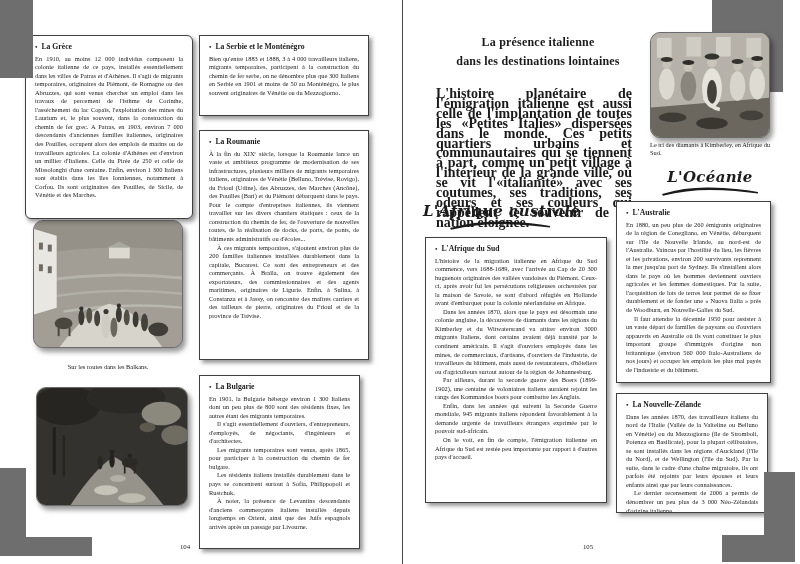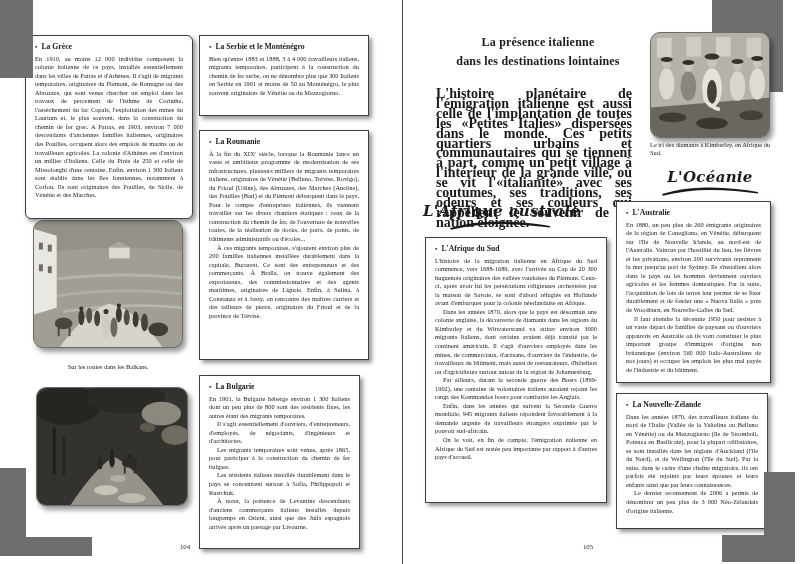--- a/index.html
+++ b/index.html
@@ -205,19 +205,19 @@
     <path d="M2,8 Q26,1 50,1.6 Q78,2.2 98,6 L98,7.6 Q76,4.4 50,4 Q26,4 3,9.8 Z" fill="#1b1b1b"></path>
   </svg>
 </div>
 
 <section class="box" style="left:616px;top:201px;width:155px;height:182px;">
   <h3><span class="blt">•</span><span>L'Australie</span></h3>
   <p>En 1880, un peu plus de 260 émigrants originaires de la région de Conegliano, en Vénétie, débarquent sur l'île de Nouvelle Irlande, au nord-est de l'Australie. Vaincus par l'hostilité du lieu, les fièvres et les privations, environ 200 survivants reprennent la mer jusqu'au port de Sydney. Ils s'installent alors dans le pays où les hommes deviennent ouvriers agricoles et les femmes domestiques. Par la suite, l'acquisition de lots de terres leur permet de se fixer durablement et de fonder une « Nuova Italia » près de Woodburn, en Nouvelle-Galles du Sud.</p>
   <p>Il faut attendre la décennie 1950 pour assister à un vaste départ de familles de paysans ou d'ouvriers appauvris en Australie où ils vont constituer le plus important groupe d'immigrés d'origine non britannique (environ 560 000 Italo-Australiens de nos jours) et occuper les emplois les plus mal payés de l'industrie et du bâtiment.</p>
 </section>
 
-<section class="box" style="left:616px;top:393px;width:152px;height:136px;">
+<section class="box" style="left:616px;top:393px;width:152px;height:120px;">
   <h3><span class="blt">•</span><span>La Nouvelle-Zélande</span></h3>
   <p>Dans les années 1870, des travailleurs italiens du nord de l'Italie (Vallée de la Valteline ou Belluno en Vénétie) ou du Mezzogiorno (île de Stromboli, Potenza en Basilicate), pour la plupart célibataires, se sont installés dans les régions d'Auckland (l'île du Nord), et de Wellington (l'île du Sud). Par la suite, dans le cadre d'une chaîne migratoire, ils ont parfois été rejoints par leurs épouses et leurs enfants ainsi que par leurs connaissances.</p>
   <p>Le dernier recensement de 2006 a permis de dénombrer un peu plus de 3 000 Néo-Zélandais d'origine italienne.</p>
 </section>
 
 <div class="pageno" style="left:566px;top:543px;">105</div>
 
 </body></html>

